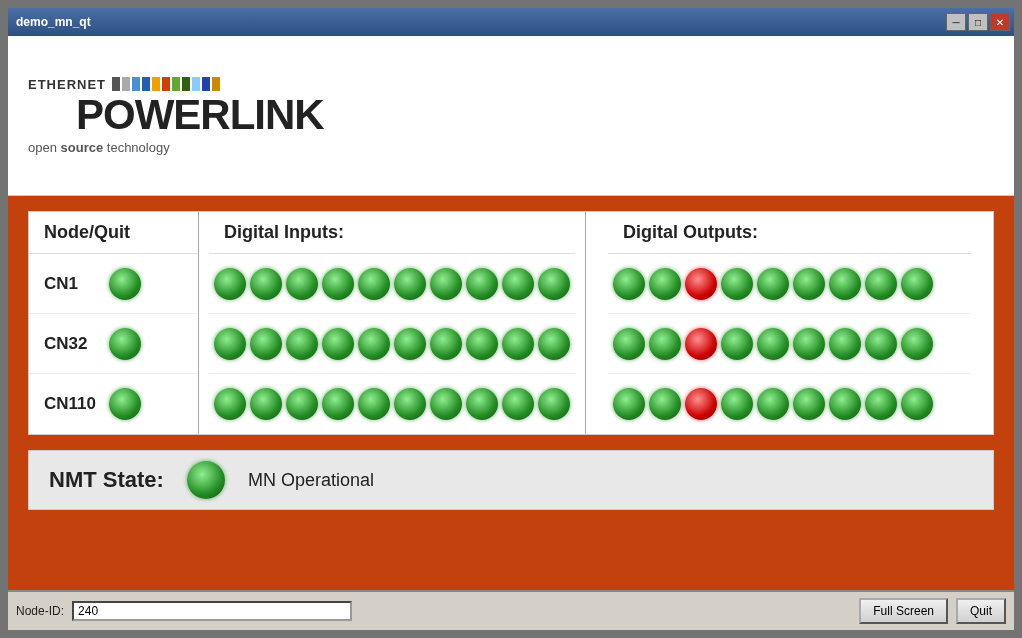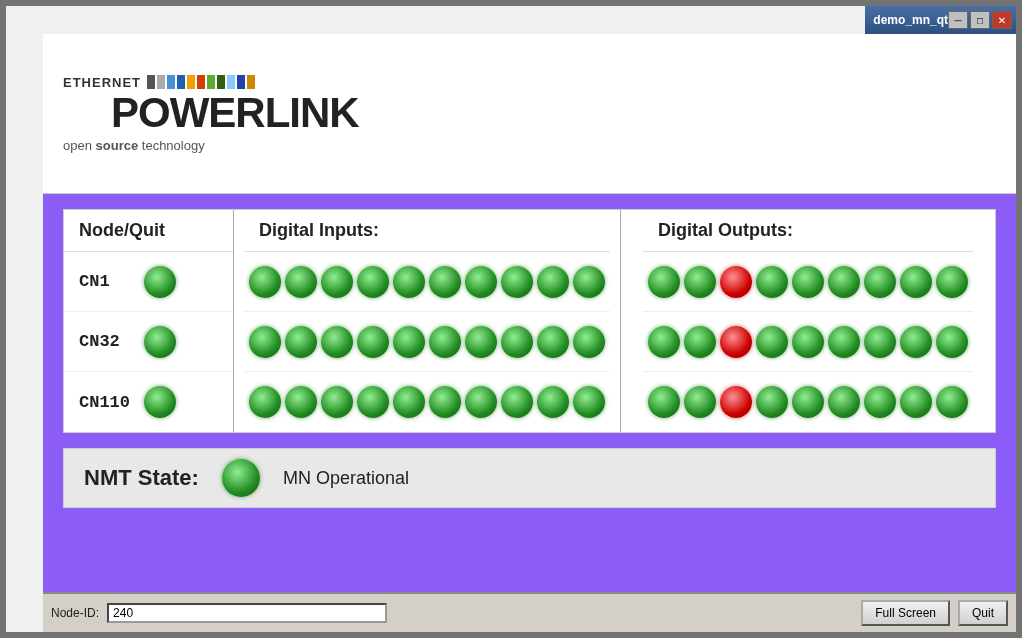--- a/index.html
+++ b/index.html
@@ -9,24 +9,23 @@
       font-family: Arial, sans-serif;
       width: 1022px;
       height: 638px;
       overflow: hidden;
     }
 
     .window {
       width: 1022px;
       height: 638px;
       background: #f0f0f0;
-      border: 6px solid #737373;
+      border: 8px solid #737373;
       display: flex;
       flex-direction: column;
-      align-items: flex-end;
     }
 
     .titlebar {
       background: linear-gradient(to bottom, #4a6fa5, #2d5080);
       height: 28px;
       display: flex;
       align-items: center;
       justify-content: space-between;
       padding: 0 4px 0 8px;
       flex-shrink: 0;
@@ -57,21 +56,21 @@
 
     .titlebar-btn.close {
       background: #c0392b;
       color: white;
     }
 
     .content {
       flex: 1;
       display: flex;
       flex-direction: column;
-      background: #8b5cf6;
+      background: #c2410c;
       padding: 0;
     }
 
     
     .logo-area {
       background: white;
       border-bottom: 1px solid #ccc;
       padding: 15px 20px;
       display: flex;
       align-items: center;
@@ -172,21 +171,20 @@
     .col-node .col-header {
       padding: 10px 15px;
     }
 
     .node-row {
       display: flex;
       align-items: center;
       padding: 8px 15px;
       min-height: 60px;
       border-bottom: 1px solid #eee;
-      font-family: Liberation Mono, monospace;
     }
 
     .node-row:last-child {
       border-bottom: none;
     }
 
     .node-label {
       font-size: 17px;
       font-weight: bold;
       color: #222;

